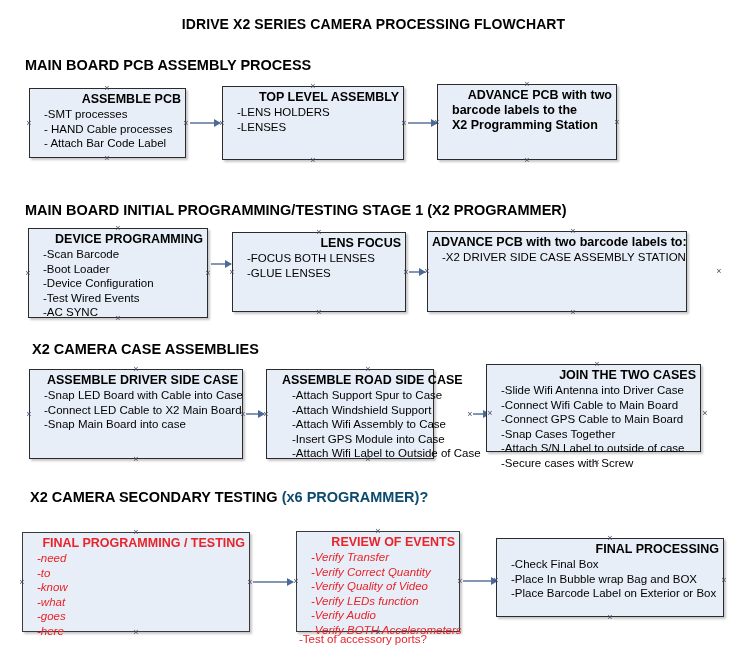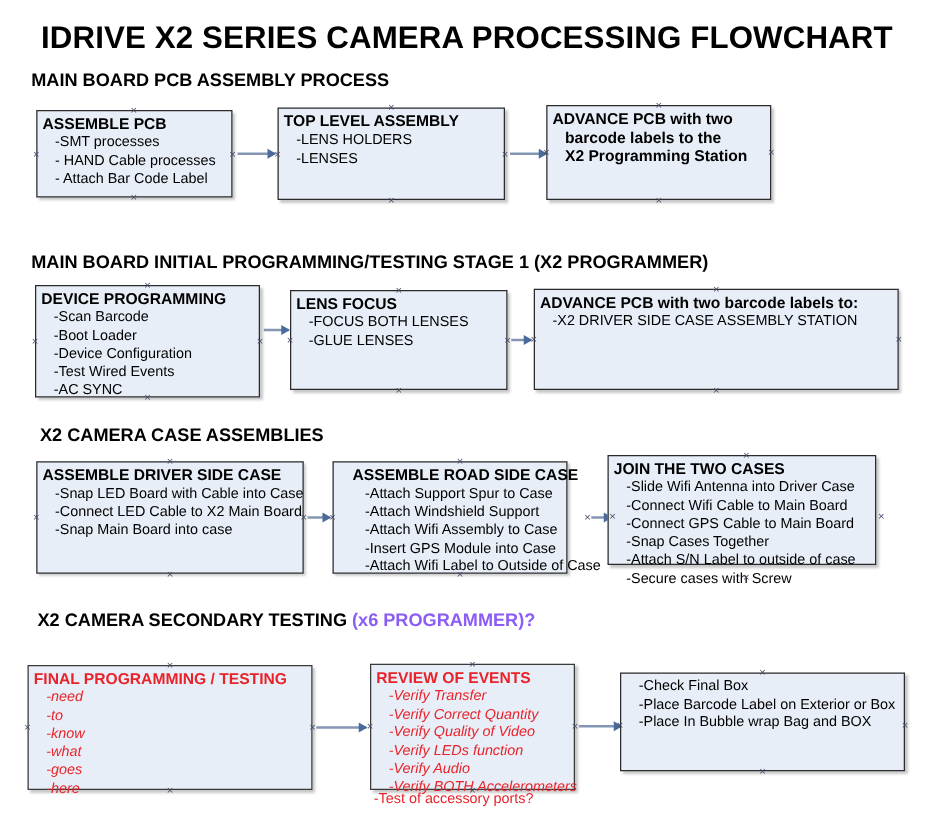--- a/index.html
+++ b/index.html
@@ -20,37 +20,37 @@
     overflow: hidden;
   }
 
   
   .doc-title {
     position: absolute;
     left: 0;
     top: 16px;
     width: 747px;
     text-align: center;
-    font-size: 25px;
+    font-size: 14px;
     font-weight: bold;
     color: #000000;
     letter-spacing: 0.1px;
     white-space: nowrap;
   }
 
   
   .section-head {
     position: absolute;
     font-size: 14.5px;
     font-weight: bold;
     color: #000000;
     white-space: nowrap;
   }
   .section-head .accent {
-    color: #8b5cf6;
+    color: #0c4a6e;
   }
 
   
   .node {
     position: absolute;
     box-sizing: border-box;
     background: #e8eef7;
     border: 1px solid #2b2b2b;
     box-shadow: 2px 2px 2px rgba(0,0,0,0.22);
     padding: 3px 4px 2px 4px;
@@ -58,20 +58,21 @@
   }
   .node.red-node {
     border-color: #3a3a3a;
   }
   .node .n-title {
     font-size: 12.5px;
     font-weight: bold;
     color: #000000;
     line-height: 15px;
     white-space: nowrap;
+    text-align: right;
   }
   .node.red-node .n-title {
     color: #e8232a;
   }
   .node .n-line {
     font-size: 11.5px;
     font-weight: normal;
     color: #000000;
     line-height: 14.5px;
     white-space: nowrap;
@@ -211,21 +212,21 @@
       <div class="n-line">-GLUE LENSES</div>
     </div>
   </div>
   <div class="handle" style="left:319px; top:232px;"></div>
   <div class="handle" style="left:319px; top:312px;"></div>
   <div class="handle" style="left:232px; top:272px;"></div>
   <div class="handle" style="left:406px; top:272px;"></div>
 
   <div class="arrow" style="left:409px; top:271px; width:16px;"></div>
 
-  <div class="node" style="left:427px; top:231px; width:292px; height:81px;">
+  <div class="node" style="left:427px; top:231px; width:260px; height:81px;">
     <div class="n-title">ADVANCE PCB with two barcode labels to:</div>
     <div class="n-lines">
       <div class="n-line">-X2 DRIVER  SIDE  CASE  ASSEMBLY STATION</div>
     </div>
   </div>
   <div class="handle" style="left:573px; top:231px;"></div>
   <div class="handle" style="left:573px; top:312px;"></div>
   <div class="handle" style="left:427px; top:271px;"></div>
   <div class="handle" style="left:719px; top:271px;"></div>
 
@@ -241,21 +242,21 @@
       <div class="n-line">-Snap Main Board into case</div>
     </div>
   </div>
   <div class="handle" style="left:136px; top:369px;"></div>
   <div class="handle" style="left:136px; top:459px;"></div>
   <div class="handle" style="left:29px;  top:414px;"></div>
   <div class="handle" style="left:243px; top:414px;"></div>
 
   <div class="arrow" style="left:246px; top:413px; width:18px;"></div>
 
-  <div class="node" style="left:266px; top:369px; width:188px; height:90px;padding-left:15px;">
+  <div class="node" style="left:266px; top:369px; width:168px; height:90px;padding-left:15px;">
     <div class="n-title">ASSEMBLE ROAD SIDE CASE</div>
     <div class="n-lines">
       <div class="n-line">-Attach Support Spur to Case</div>
       <div class="n-line">-Attach Windshield Support</div>
       <div class="n-line">-Attach Wifi Assembly to Case</div>
       <div class="n-line">-Insert GPS Module into Case</div>
       <div class="n-line">-Attach Wifi Label to Outside of Case</div>
     </div>
   </div>
   <div class="handle" style="left:368px; top:369px;"></div>
@@ -316,24 +317,25 @@
   </div>
   <div class="overflow-line" style="left:299px; top:632px;">-Test of accessory ports?</div>
   <div class="handle" style="left:378px; top:531px;"></div>
   <div class="handle" style="left:378px; top:632px;"></div>
   <div class="handle" style="left:296px; top:581px;"></div>
   <div class="handle" style="left:460px; top:581px;"></div>
 
   <div class="arrow" style="left:463px; top:580px; width:34px;"></div>
 
   <div class="node" style="left:496px; top:538px; width:228px; height:79px;">
+    <div class="n-title">FINAL PROCESSING</div>
     <div class="n-lines">
       <div class="n-line"> -Check Final Box</div>
+      <div class="n-line">-Place In Bubble wrap Bag and BOX</div>
       <div class="n-line">-Place Barcode Label on Exterior or Box</div>
-      <div class="n-line">-Place In Bubble wrap Bag and BOX</div>
     </div>
   </div>
   <div class="handle" style="left:610px; top:538px;"></div>
   <div class="handle" style="left:610px; top:617px;"></div>
   <div class="handle" style="left:496px; top:580px;"></div>
   <div class="handle" style="left:724px; top:580px;"></div>
 
 </div>
 
 </body></html>

